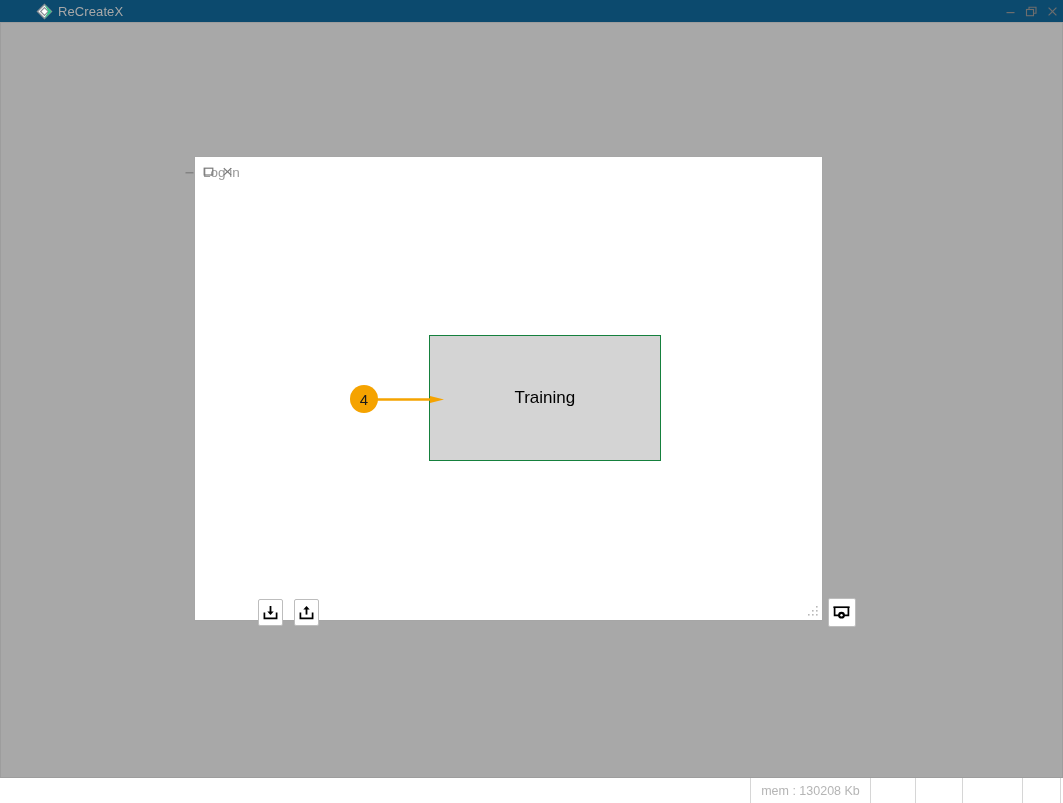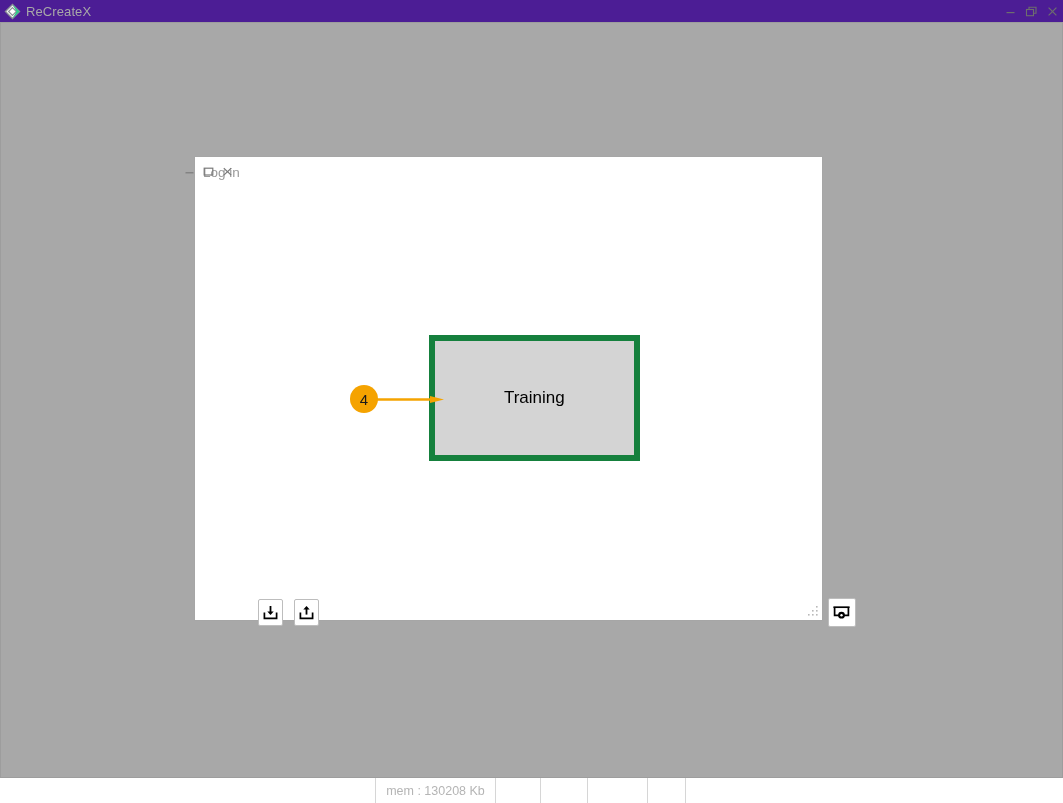--- a/index.html
+++ b/index.html
@@ -21,27 +21,28 @@
     height: 803px;
     background: #ffffff;
     box-sizing: border-box;
     display: flex;
     flex-direction: column;
   }
 
   
   #main-titlebar {
     height: 23px;
-    background: #4c1d95;
+    background: #0c4a6e;
     display: flex;
     align-items: center;
     border-bottom: 1px solid #9d9d9d;
     box-sizing: border-box;
     position: relative;
     flex: none;
+    padding-left: 32px;
   }
   #app-logo {
     width: 17px;
     height: 17px;
     margin-left: 4px;
     margin-right: 5px;
     position: relative;
     flex: none;
   }
   #main-title {
@@ -124,24 +125,24 @@
   #dialog-body {
     flex: 1 1 auto;
     position: relative;
   }
 
   
   #training-node {
     position: absolute;
     left: 189px;
     top: 178px;
-    width: 211px;
+    width: 232px;
     height: 126px;
     background: #d4d4d4;
-    border: 6px solid #15803d;
+    border: 1px solid #15803d;
     box-sizing: border-box;
     display: flex;
     align-items: center;
     justify-content: center;
   }
   #training-node-label {
     font-size: 17px;
     color: #000000;
   }
 
@@ -212,21 +213,21 @@
   
   #status-bar {
     height: 26px;
     flex: none;
     background: #ffffff;
     border-top: 1px solid #9d9d9d;
     box-sizing: border-box;
     position: relative;
     display: flex;
     align-items: stretch;
-    justify-content: center;
+    justify-content: flex-end;
   }
   .status-cell {
     border-left: 1px solid #d6d6d6;
     display: flex;
     align-items: center;
     justify-content: center;
     font-size: 12.5px;
     color: #b5b5b5;
     box-sizing: border-box;
     white-space: nowrap;

